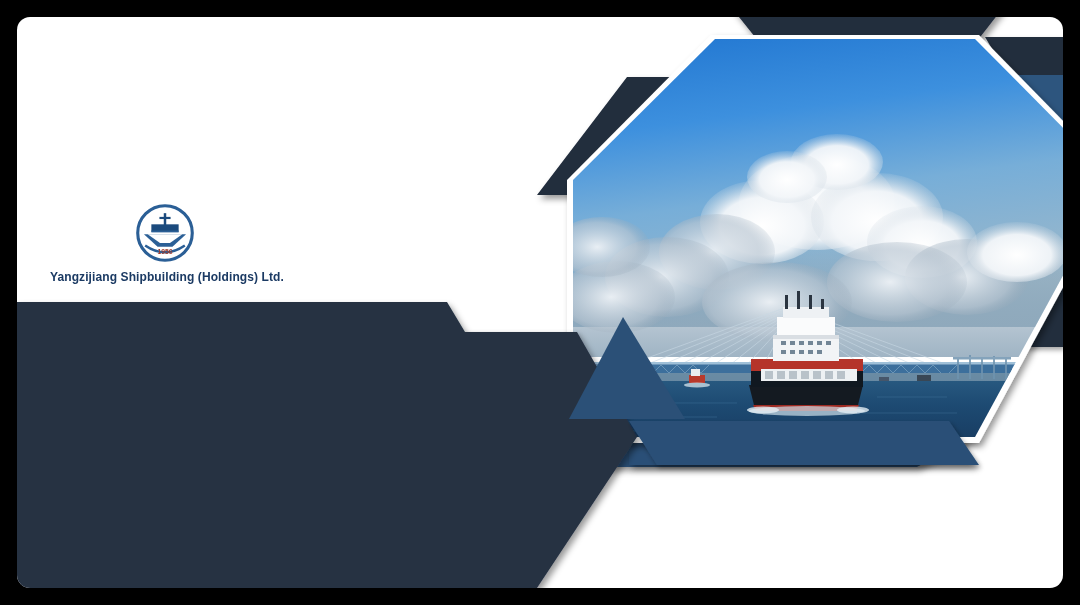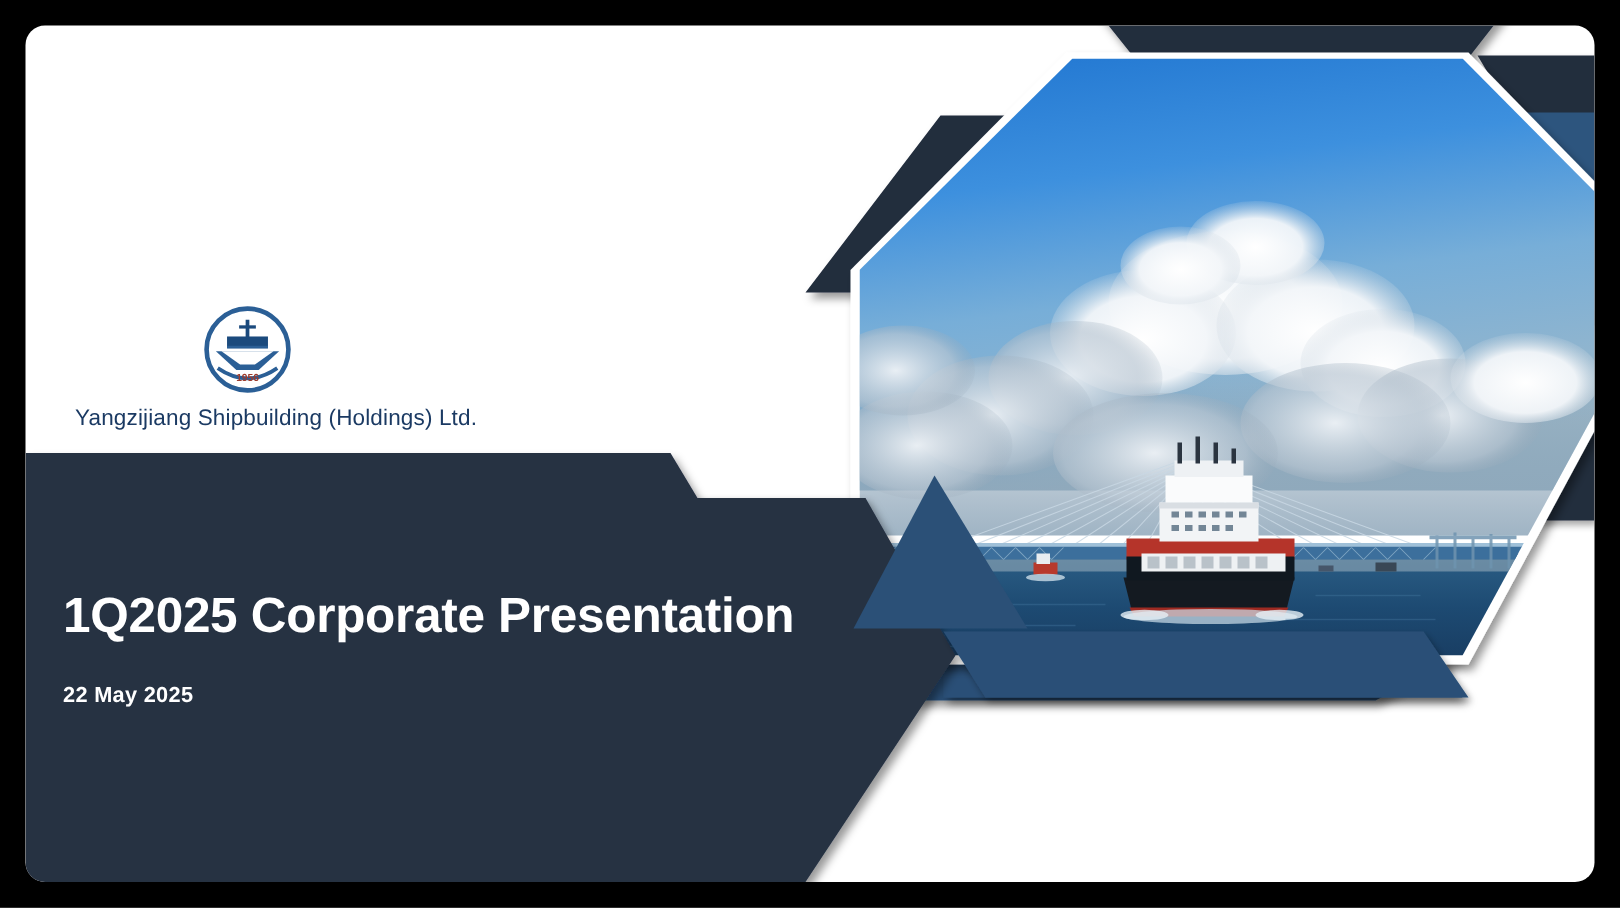--- a/index.html
+++ b/index.html
@@ -19,21 +19,21 @@
   
   svg{display:block;}
 
   
   #logo-block{
     position:absolute;left:33px;top:185px;width:230px;height:110px;
     text-align:center;
   }
   #logo-mark{margin:0 auto;width:62px;height:62px;}
   #logo-name{
-    margin-top:6px;font-size:15px;font-weight:normal;color:#1b3a63;
+    margin-top:6px;font-size:12px;font-weight:bold;color:#1b3a63;
     letter-spacing:.1px;white-space:nowrap;text-align:center;
   }
   #logo-name-cn{
     margin-top:2px;font-size:11px;font-weight:bold;color:#1b3a63;
     letter-spacing:1px;white-space:nowrap;
   }
 
   
   #title-block{position:absolute;left:25px;top:375px;width:560px;}
   #slide-title{
@@ -330,19 +330,15 @@
 
         <rect x="48" y="18" width="4" height="20" fill="#1b4a7d"></rect>
         <rect x="41" y="24" width="18" height="3.5" fill="#1b4a7d"></rect>
 
         <path d="M18,70 Q50,92 82,70" fill="none" stroke="#2b5f96" stroke-width="4"></path>
         <text x="50" y="84" text-anchor="middle" font-family="Liberation Sans, sans-serif" font-size="11" font-weight="bold" fill="#9e3b2c">1956</text>
       </svg>
       <div id="logo-name">Yangzijiang Shipbuilding (Holdings) Ltd.</div>
     </div>
 
-    <div id="title-block">
-      <h1 id="slide-title">1Q2025 Corporate Presentation</h1>
-      <div id="slide-date">22 May 2025</div>
-    </div>
 
   </div>
 </div>
 
 </body></html>

